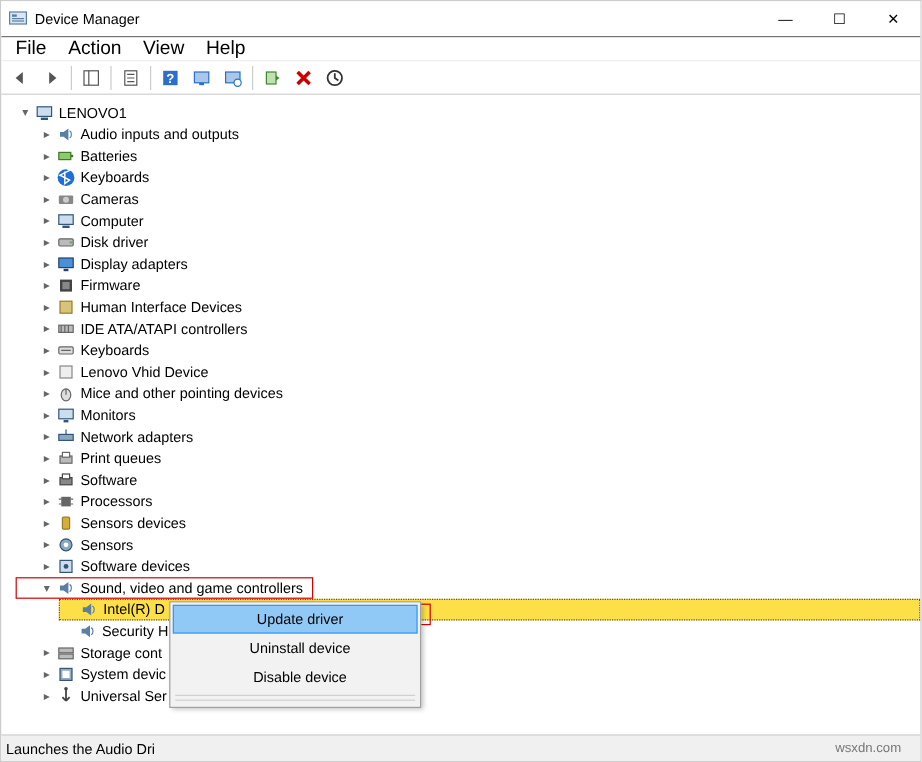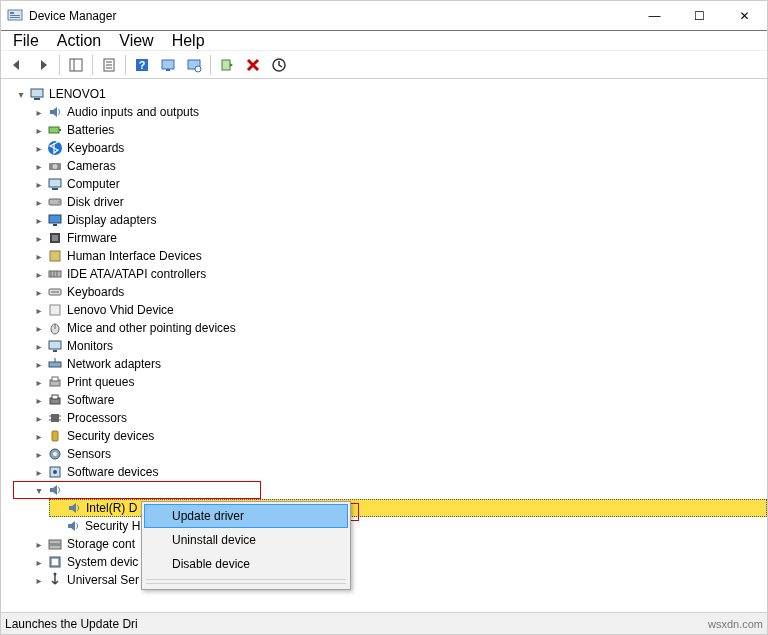--- a/index.html
+++ b/index.html
@@ -90,34 +90,34 @@
   .context-menu {
     position:absolute;
     background:#f2f2f2;
     border:1px solid #a0a0a0;
     box-shadow: 2px 2px 4px rgba(0,0,0,0.25);
     padding:2px;
     font-size:12px;
     min-width: 210px;
     z-index:10;
   }
-  .cm-item { padding:5px 20px 5px 28px; }
+  .cm-item { padding:5px 20px 5px 28px;text-align:center; }
   .cm-item.highlight { background:#90c8f6; border:1px solid #3399ff; padding:4px 19px 4px 27px;}
   .cm-sep { height:1px; background:#d0d0d0; margin:3px 2px;}
   
   .statusbar {
     position:absolute; left:0; right:0; bottom:0; height:22px;
     border-top:1px solid #d0d0d0;
     display:flex; align-items:center;
     font-size:12px; padding:0 4px;
     background:#f0f0f0;
   }
   .statusbar .cell { border-right: 0px solid #ccc; padding-right:8px;}
   .watermark {
-    position:absolute; right:4px; bottom:4px; font-size:11px; color:#777;
+    position:absolute; right:16px; bottom:4px; font-size:11px; color:#777;
   }
 </style>
 </head>
 <body>
 
 <div class="titlebar">
   <span class="app-icon">
     <svg viewBox="0 0 16 16">
         <rect x="1" y="2" width="14" height="10" fill="#dde6ee" stroke="#5a7fa5"></rect>
         <rect x="3" y="4" width="4" height="2" fill="#5a7fa5"></rect>
@@ -401,21 +401,21 @@
                   </svg></span>
         <span class="label">Processors</span>
       </div>
             </li>
             <li>
               <div class="row">
         <span class="expander">▸</span>
         <span class="node-icon"><svg viewBox="0 0 16 16">
                     <rect x="5" y="3" width="6" height="10" rx="1" fill="#d4af37" stroke="#9a7a2a"></rect>
                   </svg></span>
-        <span class="label">Security devices</span>
+        <span class="label">Sensors devices</span>
       </div>
             </li>
             <li>
               <div class="row">
         <span class="expander">▸</span>
         <span class="node-icon"><svg viewBox="0 0 16 16">
                     <circle cx="8" cy="8" r="5" fill="#8ab" stroke="#357"></circle>
                     <circle cx="8" cy="8" r="2" fill="#fff"></circle>
                   </svg></span>
         <span class="label">Sensors</span>
@@ -431,20 +431,21 @@
         <span class="label">Software devices</span>
       </div>
             </li>
             <li>
               <div class="row">
         <span class="expander">▾</span>
         <span class="node-icon"><svg viewBox="0 0 16 16">
                     <path d="M3 6h3l4-3v10l-4-3H3z" fill="#5a7fa5"></path>
                     <path d="M11 5c2 1 2 5 0 6" stroke="#5a7fa5" fill="none"></path>
                   </svg></span>
+        <span class="label">Sound, video and game controllers</span>
       </div>
               <ul>
                 <li>
                   <div class="row selected">
             <span class="expander blank">▸</span>
             <span class="node-icon"><svg viewBox="0 0 16 16">
                         <path d="M3 6h3l4-3v10l-4-3H3z" fill="#5a7fa5"></path>
                         <path d="M11 5c2 1 2 5 0 6" stroke="#5a7fa5" fill="none"></path>
                       </svg></span>
             <span class="label">Intel(R) D</span>
@@ -506,15 +507,15 @@
         <div class="cm-item highlight">Update driver</div>
         <div class="cm-item">Uninstall device</div>
         <div class="cm-item">Disable device</div>
         <div class="cm-sep"></div>
         <div class="cm-sep"></div>
       </div>
   </div>
 </div>
 
 <div class="statusbar">
-  <span class="cell">Launches the Update Dri</span>
+  <span class="cell">Launches the Audio Dri</span>
 </div>
 <div class="watermark">wsxdn.com</div>
 
 </body></html>

